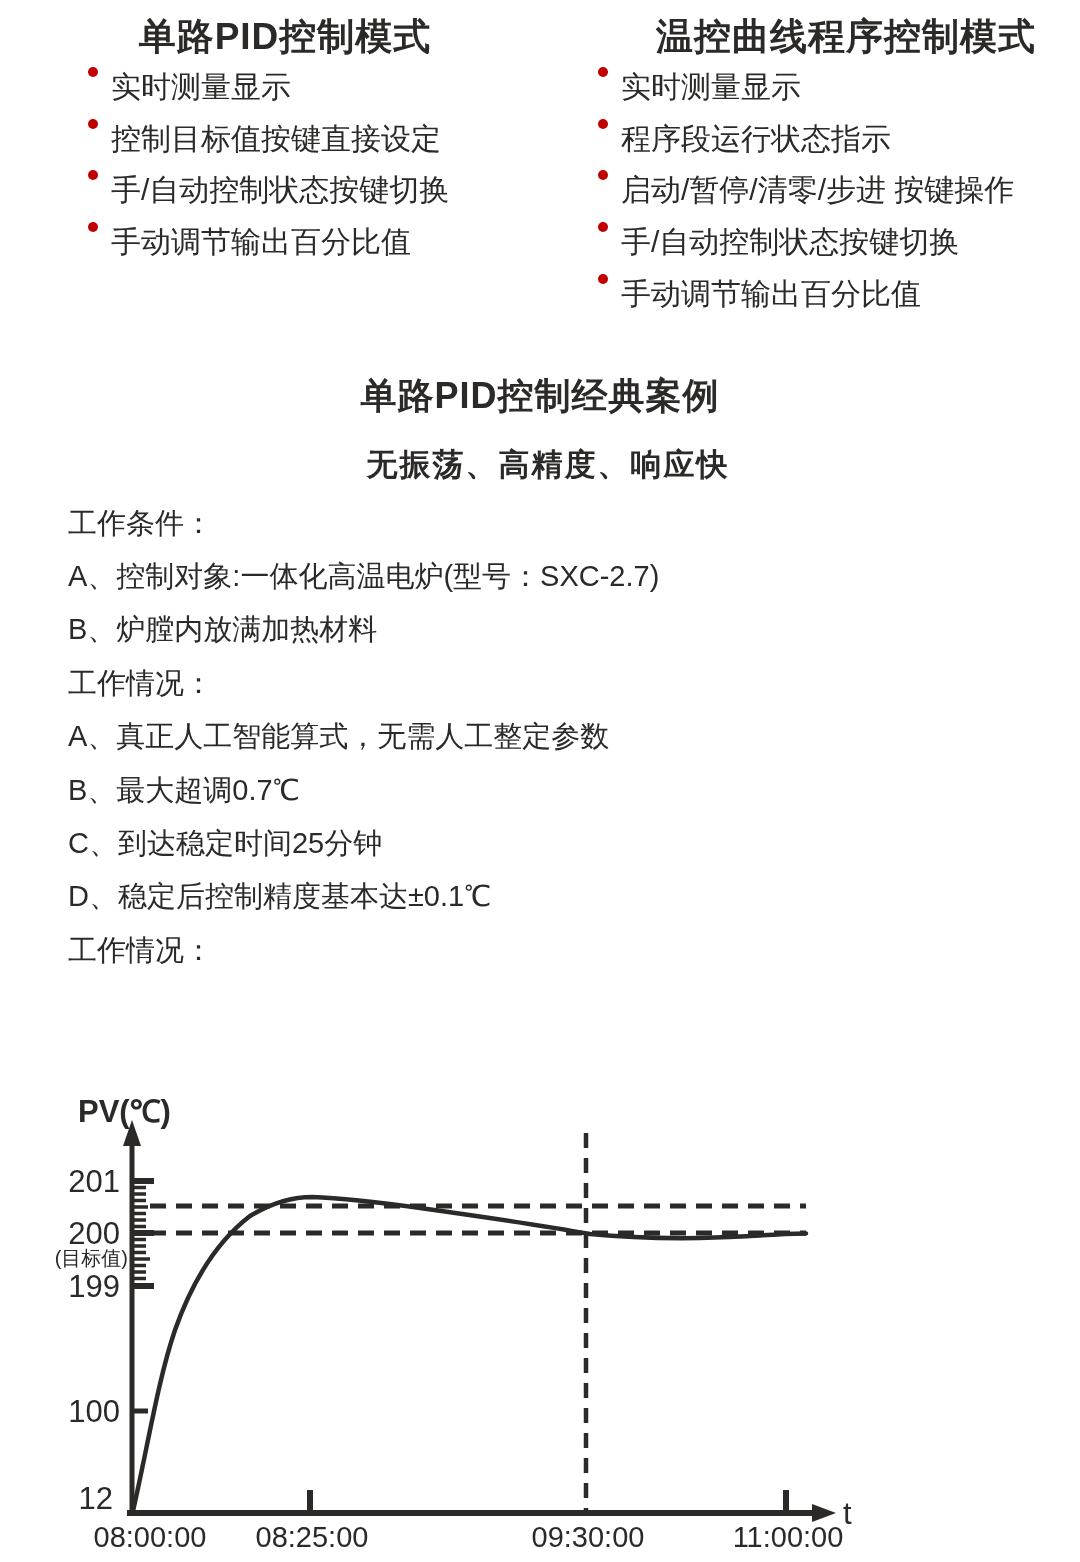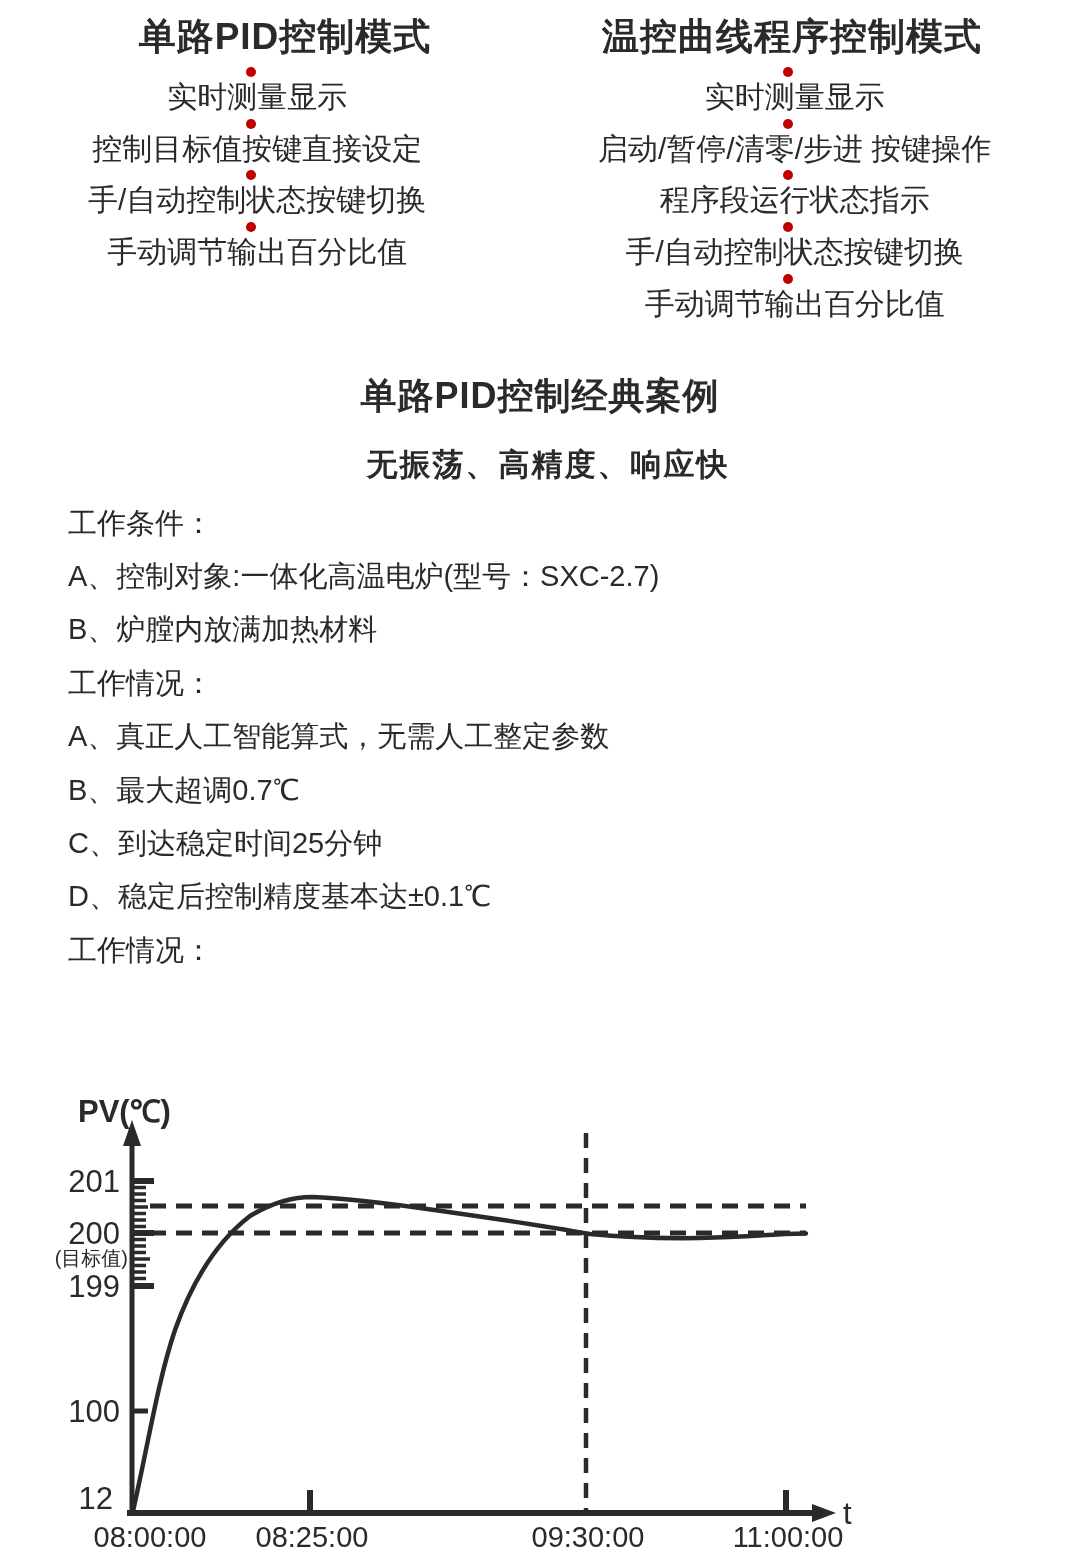--- a/index.html
+++ b/index.html
@@ -12,32 +12,31 @@
     font-family:"Liberation Sans", sans-serif;
     overflow:hidden;
   }
   .col-title{
     position:absolute;top:12px;
     font-size:37px;font-weight:bold;
     text-align:center;letter-spacing:1px;
     white-space:nowrap;
   }
   #col-left-title{left:85px;width:400px;}
-  #col-right-title{left:592px;width:400px;}
+  #col-right-title{left:636px;width:400px;text-align:right;}
   ul.bullets{
     position:absolute;margin:0;padding:0;list-style:none;
   }
   #bullets-left{left:88px;top:67px;}
   #bullets-right{left:598px;top:67px;}
   ul.bullets li{
-    display:flex;align-items:center;
+    display:flex;align-items:flex-start;
     height:51.7px;
     font-size:30px;
     white-space:nowrap;
-    flex-direction:column;
   }
   .dot{
     width:10px;height:10px;border-radius:50%;
     background:#c00000;
     margin-right:13px;flex:0 0 auto;
   }
   .case-title{
     position:absolute;top:372px;left:0;width:100%;
     text-align:center;font-size:36px;font-weight:bold;
     letter-spacing:1px;
@@ -91,25 +90,25 @@
     </li>
   </ul>
 
   <ul class="bullets" id="bullets-right">
     <li>
       <span class="dot"></span>
       <span>实时测量显示</span>
     </li>
     <li>
       <span class="dot"></span>
-      <span>启动/暂停/清零/步进 按键操作</span>
+      <span>程序段运行状态指示</span>
     </li>
     <li>
       <span class="dot"></span>
-      <span>程序段运行状态指示</span>
+      <span>启动/暂停/清零/步进 按键操作</span>
     </li>
     <li>
       <span class="dot"></span>
       <span>手/自动控制状态按键切换</span>
     </li>
     <li>
       <span class="dot"></span>
       <span>手动调节输出百分比值</span>
     </li>
   </ul>

